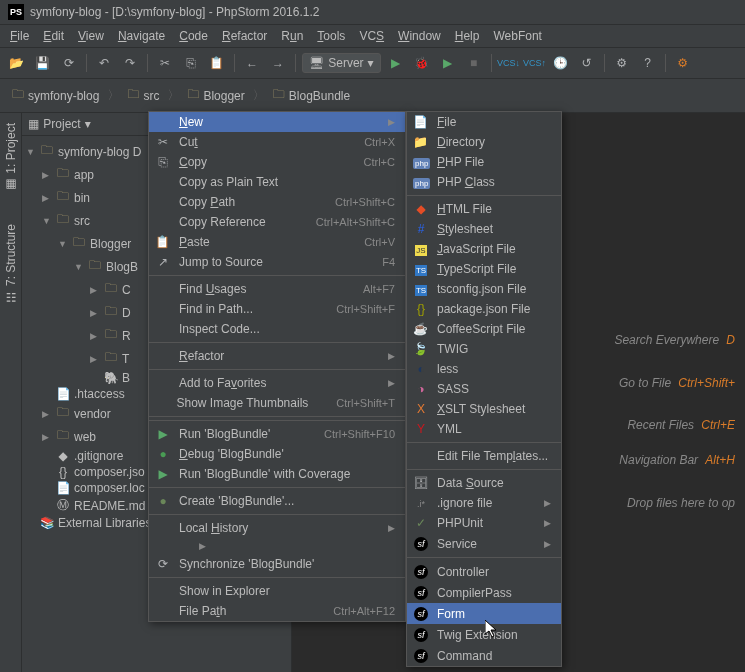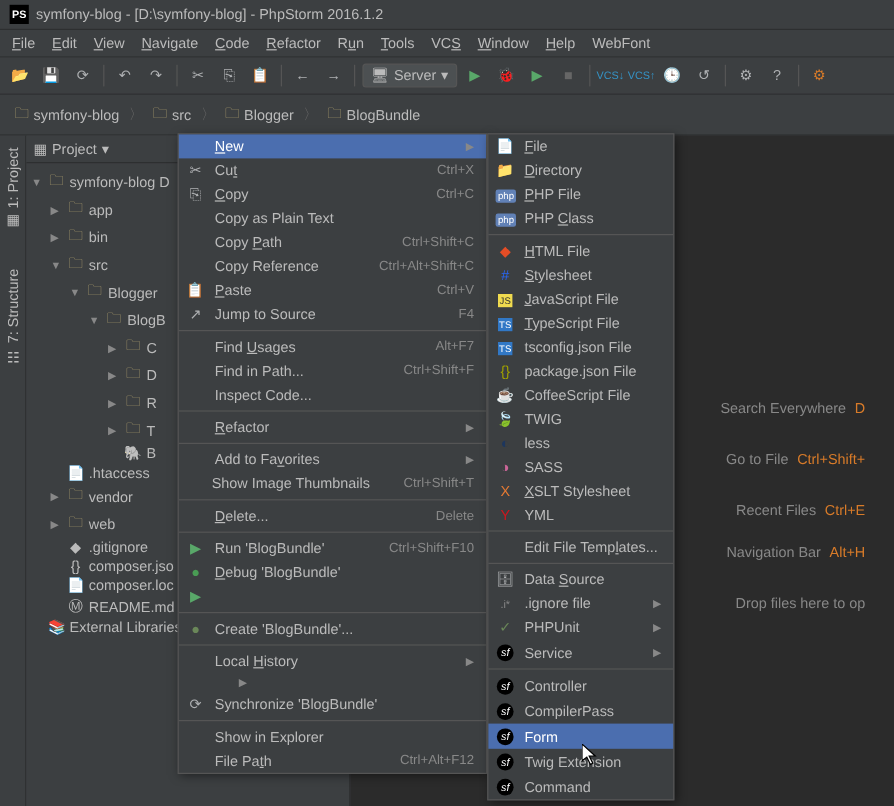--- a/index.html
+++ b/index.html
@@ -23,21 +23,21 @@
 .project-panel { width: 270px; background: #3c3f41; border-right: 1px solid #2d2f30; display: flex; flex-direction: column; }
 .panel-header { display: flex; align-items: center; padding: 3px 6px; background: #3c3f41; border-bottom: 1px solid #2d2f30; gap: 4px; }
 .panel-header .ptitle { flex: 1; display: flex; align-items: center; gap: 4px; }
 .panel-header .pbtn { width: 16px; height: 16px; color: #afb1b3; cursor: pointer; display:flex; align-items:center; justify-content:center; }
 .tree { padding: 4px 0; overflow: hidden; }
 .tree-row { display: flex; align-items: center; padding: 1px 4px; gap: 4px; white-space: nowrap; cursor: pointer; }
 .tree-row .arrow { width: 10px; color: #888; font-size: 9px; }
 .tree-row .ticon { width: 14px; text-align: center; }
 .folder { color: #b0a070; }
 .editor-area { flex: 1; background: #2b2b2b; position: relative; padding: 20px; }
-.hint { position: absolute; right: 24px; color: #888; font-size: 13px; }
+.hint { position: absolute; right: 10px; color: #888; font-size: 13px; font-style: italic; }
 .hint .key { color: #d87b29; }
 .context-menu { position: absolute; background: #3c3f41; border: 1px solid #555; box-shadow: 2px 2px 8px rgba(0,0,0,0.5); z-index: 100; }
 .cm-row { display: flex; align-items: center; padding: 3px 10px 3px 6px; gap: 8px; cursor: pointer; white-space: nowrap; }
 .cm-row.highlight { background: #4b6eaf; color: #fff; }
 .cm-row .cicon { width: 16px; text-align: center; color: #afb1b3; }
 .cm-row .label { flex: 1; color: #bbbbbb; }
 .cm-row.highlight .label { color: #fff; }
 .cm-row .shortcut { color: #888; font-size: 11px; margin-left: 20px; }
 .cm-row .sub-arrow { color: #888; font-size: 9px; margin-left: 20px; }
 .cm-sep { height: 1px; background: #555; margin: 3px 0; }
@@ -324,37 +324,33 @@
       <span class="cicon"></span>
       <span class="label">Add to Fa<u>v</u>orites</span>
       <span class="sub-arrow">▶</span>
     </div>
     <div class="cm-row">
       <span class="cicon"></span>
       <span class="label">Show Image Thumbnails</span>
       <span class="shortcut">Ctrl+Shift+T</span>
     </div>
     <div class="cm-sep"></div>
-    <div class="cm-row">
-      <span class="cicon"></span>
-      <span class="label"><u>D</u>elete...</span>
-      <span class="shortcut">Delete</span>
-    </div>
     <div class="cm-sep"></div>
     <div class="cm-row">
       <span class="cicon" style="color:#59a869">▶</span>
       <span class="label">Run 'BlogBundle'</span>
       <span class="shortcut">Ctrl+Shift+F10</span>
     </div>
     <div class="cm-row">
       <span class="cicon" style="color:#499c54">●</span>
       <span class="label"><u>D</u>ebug 'BlogBundle'</span>
     </div>
     <div class="cm-row">
       <span class="cicon" style="color:#59a869">▶</span>
+      <span class="label">Run 'BlogBundle' with Coverage</span>
     </div>
     <div class="cm-sep"></div>
     <div class="cm-row">
       <span class="cicon" style="color:#6a8759">●</span>
       <span class="label">Create 'BlogBundle'...</span>
     </div>
     <div class="cm-sep"></div>
     <div class="cm-row">
       <span class="cicon"></span>
       <span class="label">Local <u>H</u>istory</span>

